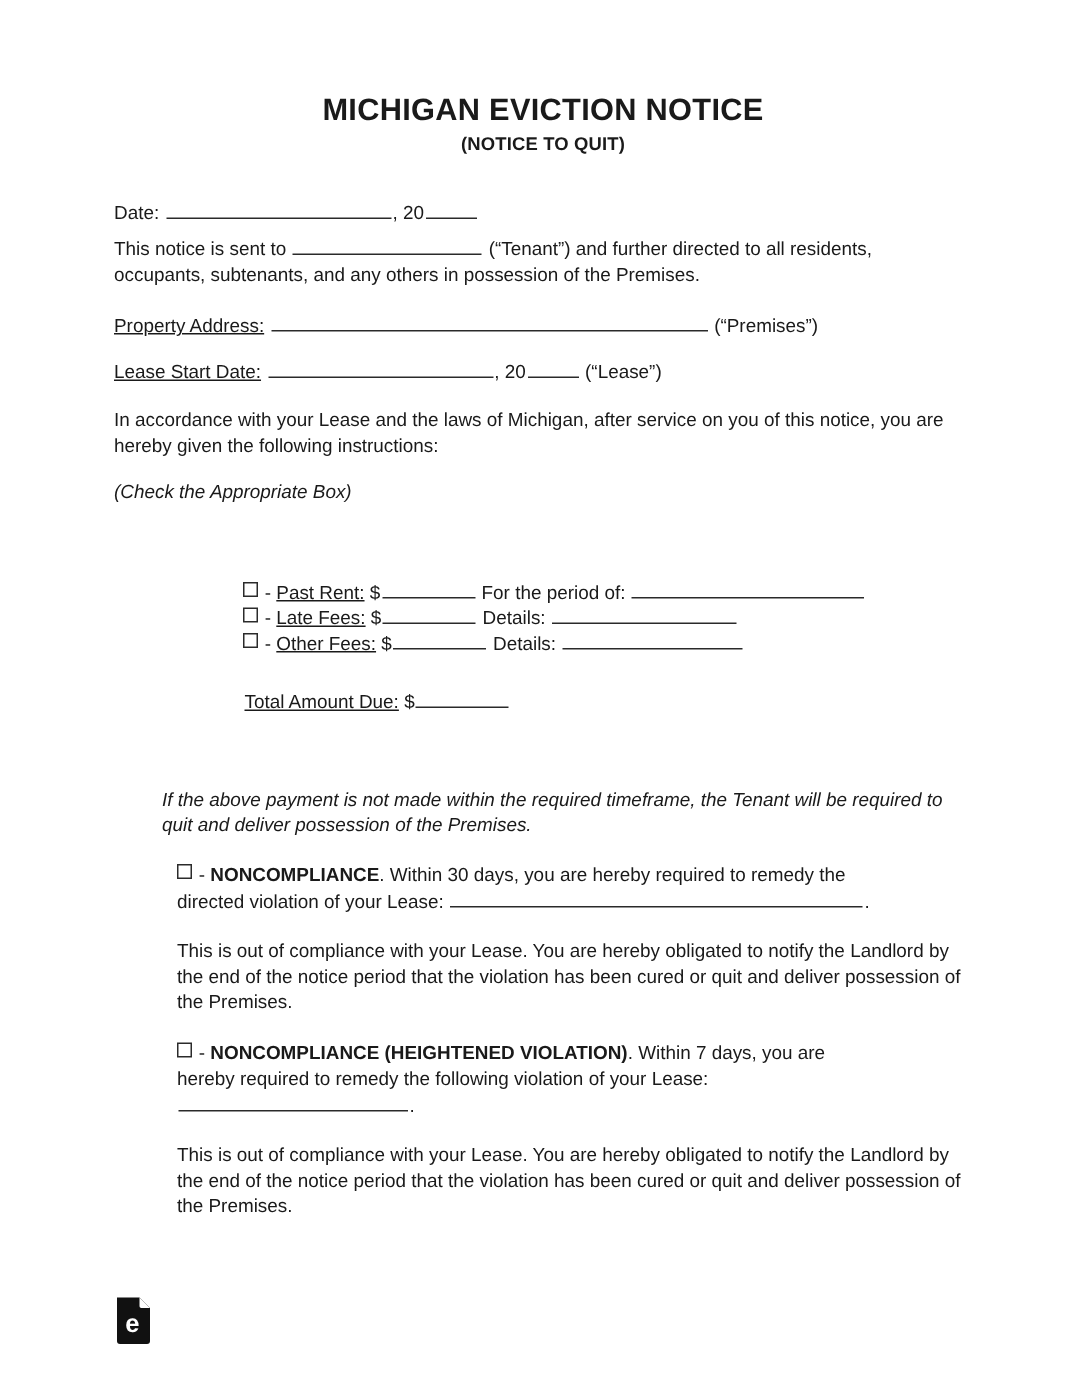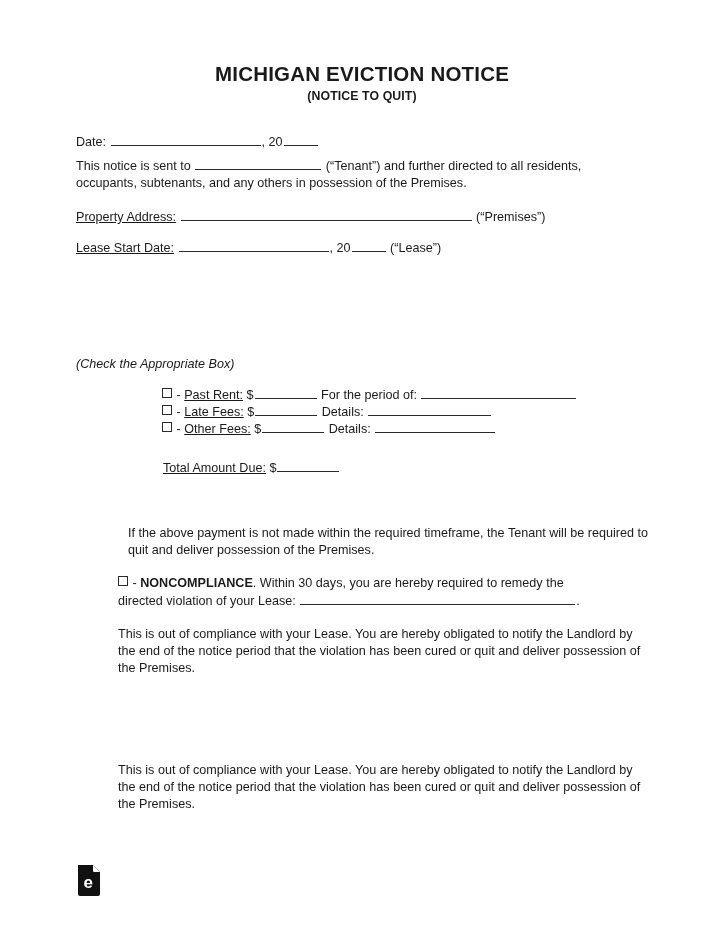--- a/index.html
+++ b/index.html
@@ -48,21 +48,21 @@
   
   .body-text {
     position: absolute;
     font-size: 12.6px;
     line-height: 17.2px;
     text-align: left;
   }
 
   .u { text-decoration: underline; }
   .b { font-weight: bold; }
-  .i { font-style: italic; margin-top: 36px; }
+  .i { font-style: italic; }
 
   
   .blank {
     display: inline-block;
     border-bottom: 1px solid #2a2a2a;
     height: 12px;
     vertical-align: baseline;
     margin: 0 1px;
   }
   .blank-std   { width: 150px; }
@@ -125,20 +125,21 @@
     <span>(“Tenant”) and further directed to all residents,</span><br>
     <span>occupants, subtenants, and any others in possession of the Premises.</span>
   </div>
 
   <div class="body-text" style="left:76px; top:239px; width:578px;">
     <span class="u">Lease Start Date:</span>
     <span class="blank blank-std"></span><span>, 20</span><span class="blank blank-yy"></span>
     <span>(“Lease”)</span>
   </div>
 
+  <div class="body-text" style="left:76px; top:272px; width:568px;">In accordance with your Lease and the laws of Michigan, after service on you of this notice, you are hereby given the following instructions:</div>
 
   <div class="body-text i" style="left:76px; top:320px; width:568px;">(Check the Appropriate Box)</div>
 
 
   <div class="body-text" style="left:162px; top:386px; width:490px;">
     <span class="cbox"></span>
     <span>-</span>
     <span class="u">Past Rent:</span>
     <span>$</span><span class="blank blank-money"></span>
     <span>For the period of:</span>
@@ -162,32 +163,39 @@
     <span>Details:</span>
     <span class="blank blank-details2"></span>
   </div>
 
   <div class="body-text" style="left:163px; top:459px; width:490px;">
     <span class="u">Total Amount Due:</span>
     <span>$</span><span class="blank blank-money"></span>
   </div>
 
 
-  <div class="body-text" style="left:128px; top:525px; width:526px;">If the above payment is not made within the required timeframe, the Tenant will be required to quit and deliver possession of the Premises.</div>
+  <div class="body-text" style="left:108px; top:525px; width:526px;font-style:italic;">If the above payment is not made within the required timeframe, the Tenant will be required to quit and deliver possession of the Premises.</div>
 
   <div class="body-text" style="left:118px; top:575px; width:530px;">
     <span class="cbox"></span>
     <span>-</span>
     <span class="b">NONCOMPLIANCE</span><span>. Within 30 days, you are hereby required to remedy the</span><br>
     <span>directed violation of your Lease:</span>
     <span class="blank blank-viol"></span><span>.</span>
   </div>
 
   <div class="body-text" style="left:118px; top:626px; width:528px;">This is out of compliance with your Lease. You are hereby obligated to notify the Landlord by the end of the notice period that the violation has been cured or quit and deliver possession of the Premises.</div>
 
+  <div class="body-text" style="left:118px; top:694px; width:530px;">
+    <span class="cbox"></span>
+    <span>-</span>
+    <span class="b">NONCOMPLIANCE (HEIGHTENED VIOLATION)</span><span>. Within 7 days, you are</span><br>
+    <span>hereby required to remedy the following violation of your Lease:</span><br>
+    <span class="blank blank-line-full"></span><span>.</span>
+  </div>
 
   <div class="body-text" style="left:118px; top:762px; width:528px;">This is out of compliance with your Lease. You are hereby obligated to notify the Landlord by the end of the notice period that the violation has been cured or quit and deliver possession of the Premises.</div>
 
   <div class="logo">
     <svg width="26" height="33" viewBox="0 0 26 33" xmlns="http://www.w3.org/2000/svg">
       <path d="M2 1 H17 L24 8 V30 A2 2 0 0 1 22 32 H4 A2 2 0 0 1 2 30 Z" fill="#111111"></path>
       <path d="M17 1 L24 8 H18.2 A1.2 1.2 0 0 1 17 6.8 Z" fill="#ffffff"></path>
       <text x="12.2" y="24" font-family="'Liberation Sans', sans-serif" font-size="17" font-weight="bold" fill="#ffffff" text-anchor="middle">e</text>
     </svg>
   </div>

